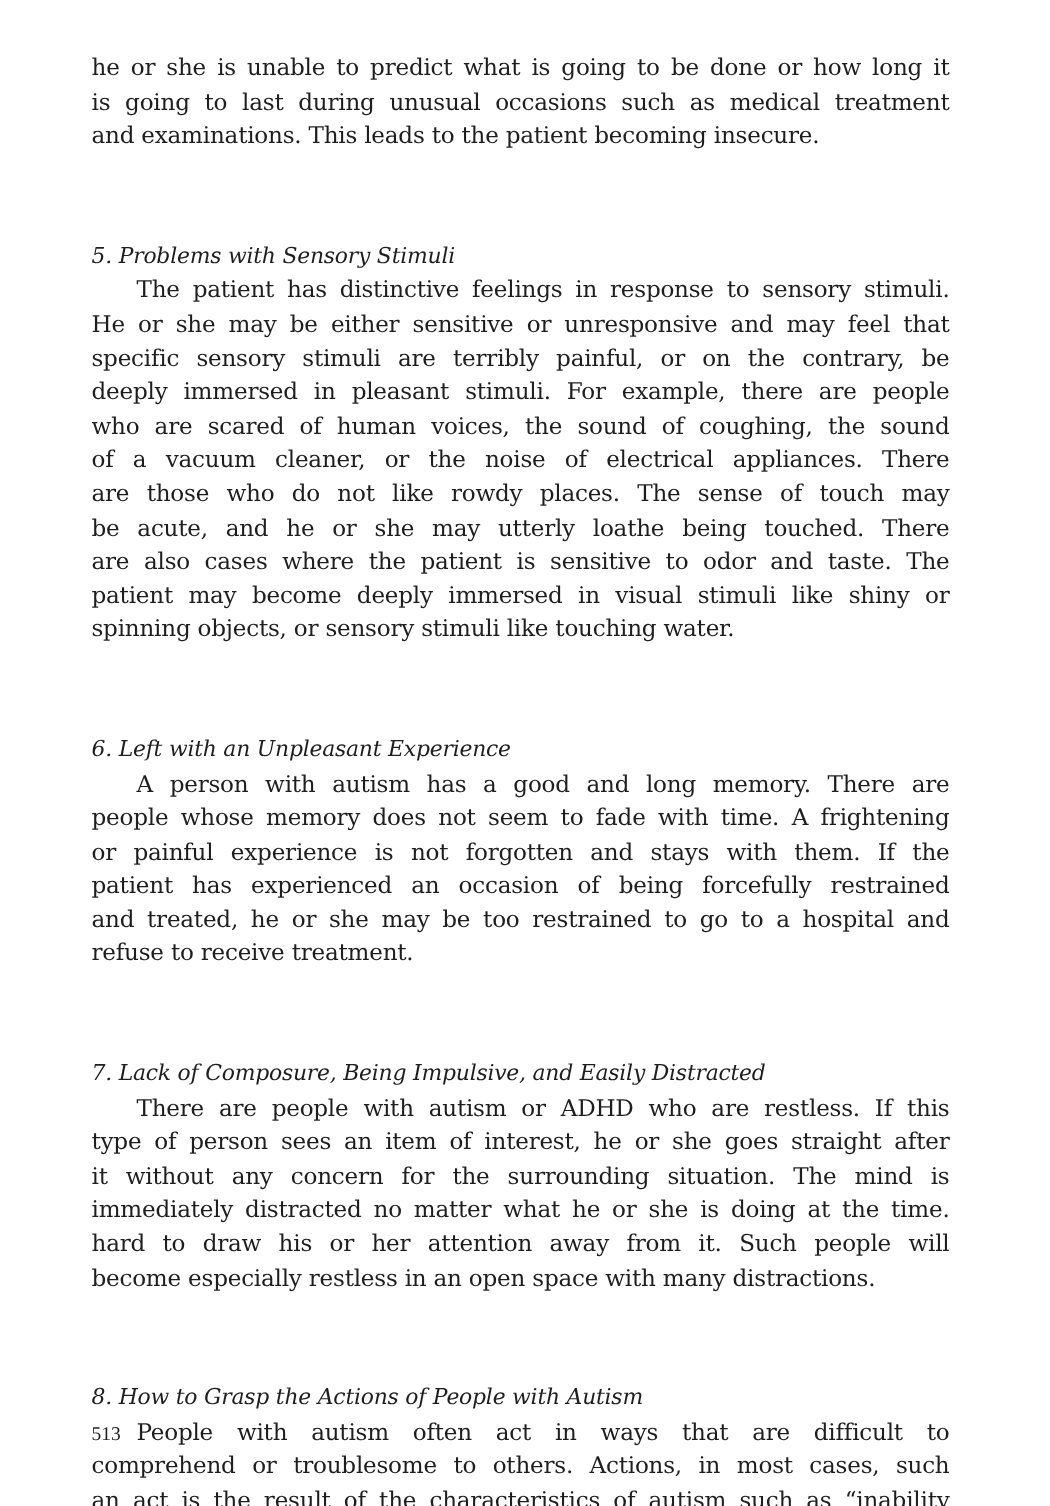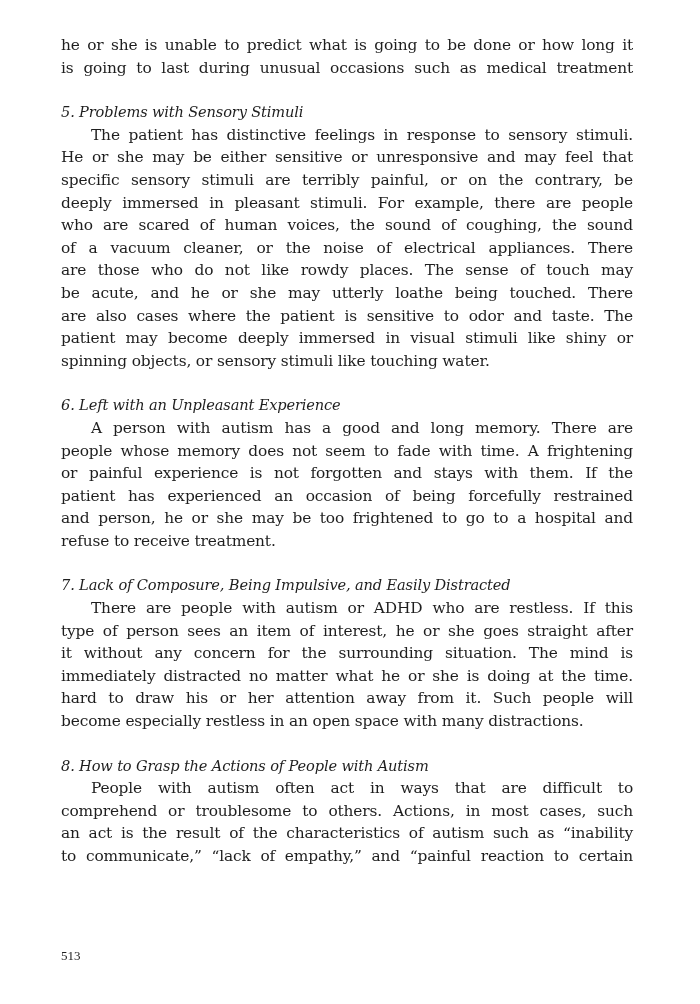--- a/index.html
+++ b/index.html
@@ -12,35 +12,37 @@
   .line {
     display: block; height: 22.6px; line-height: 22.6px; white-space: nowrap;
     text-align: justify; text-align-last: justify;
   }
   .line.last { text-align-last: left; }
   .line.indent { padding-left: 30px; }
   .heading {
     display: block; height: 22.6px; line-height: 22.6px; white-space: nowrap;
     font-style: italic; font-family: "DejaVu Serif", "Liberation Serif", serif;
     font-size: 14.6px;
+    margin-top: 36px;
   }
   .gap { height: 22px; }
   .section { display: block; }
   .pagenum {
     position: absolute; left: 61px; top: 948px;
     font-family: "Liberation Serif", serif; font-size: 13px; color: #1e1e1e; text-align: center;
   }
 </style>
 </head>
 <body>
 
 <div class="page">
   <div class="section">
     <span class="line">he or she is unable to predict what is going to be done or how long it</span>
     <span class="line">is going to last during unusual occasions such as medical treatment</span>
+    <span class="line last">and examinations. This leads to the patient becoming insecure.</span>
   </div>
 
   <div class="gap"></div>
 
   <div class="section">
     <span class="heading">5. Problems with Sensory Stimuli</span>
     <span class="line indent">The patient has distinctive feelings in response to sensory stimuli.</span>
     <span class="line">He or she may be either sensitive or unresponsive and may feel that</span>
     <span class="line">specific sensory stimuli are terribly painful, or on the contrary, be</span>
     <span class="line">deeply immersed in pleasant stimuli. For example, there are people</span>
@@ -54,21 +56,21 @@
   </div>
 
   <div class="gap"></div>
 
   <div class="section">
     <span class="heading">6. Left with an Unpleasant Experience</span>
     <span class="line indent">A person with autism has a good and long memory. There are</span>
     <span class="line">people whose memory does not seem to fade with time. A frightening</span>
     <span class="line">or painful experience is not forgotten and stays with them. If the</span>
     <span class="line">patient has experienced an occasion of being forcefully restrained</span>
-    <span class="line">and person, he or she may be too frightened to go to a hospital and</span>
+    <span class="line">and treated, he or she may be too restrained to go to a hospital and</span>
     <span class="line last">refuse to receive treatment.</span>
   </div>
 
   <div class="gap"></div>
 
   <div class="section">
     <span class="heading">7. Lack of Composure, Being Impulsive, and Easily Distracted</span>
     <span class="line indent">There are people with autism or ADHD who are restless. If this</span>
     <span class="line">type of person sees an item of interest, he or she goes straight after</span>
     <span class="line">it without any concern for the surrounding situation. The mind is</span>

